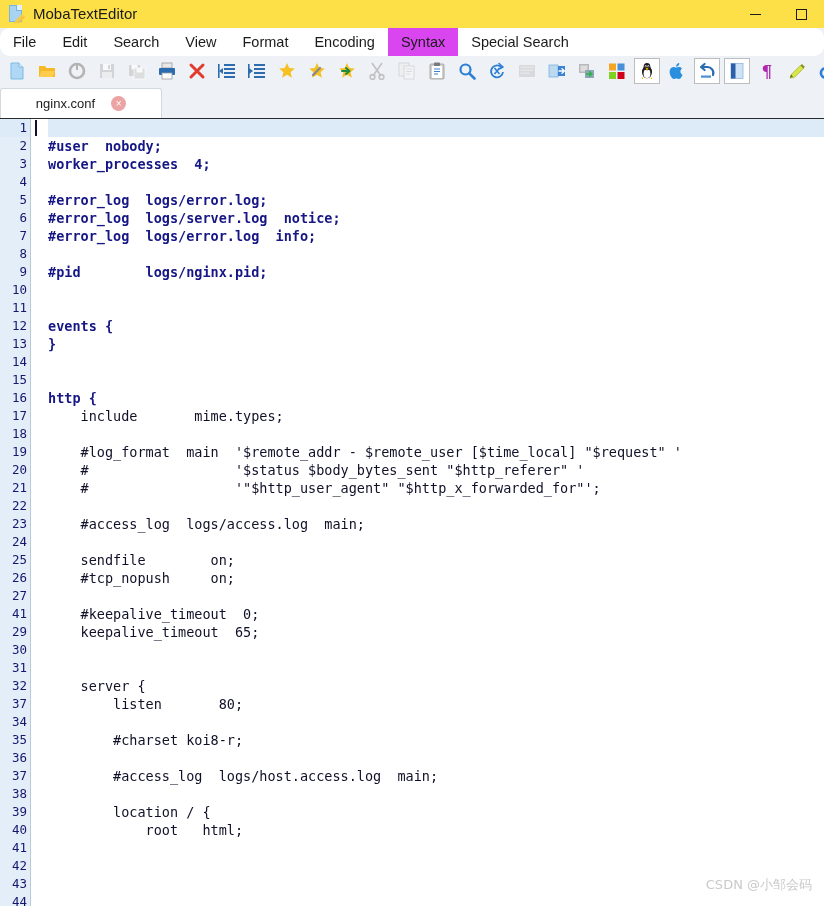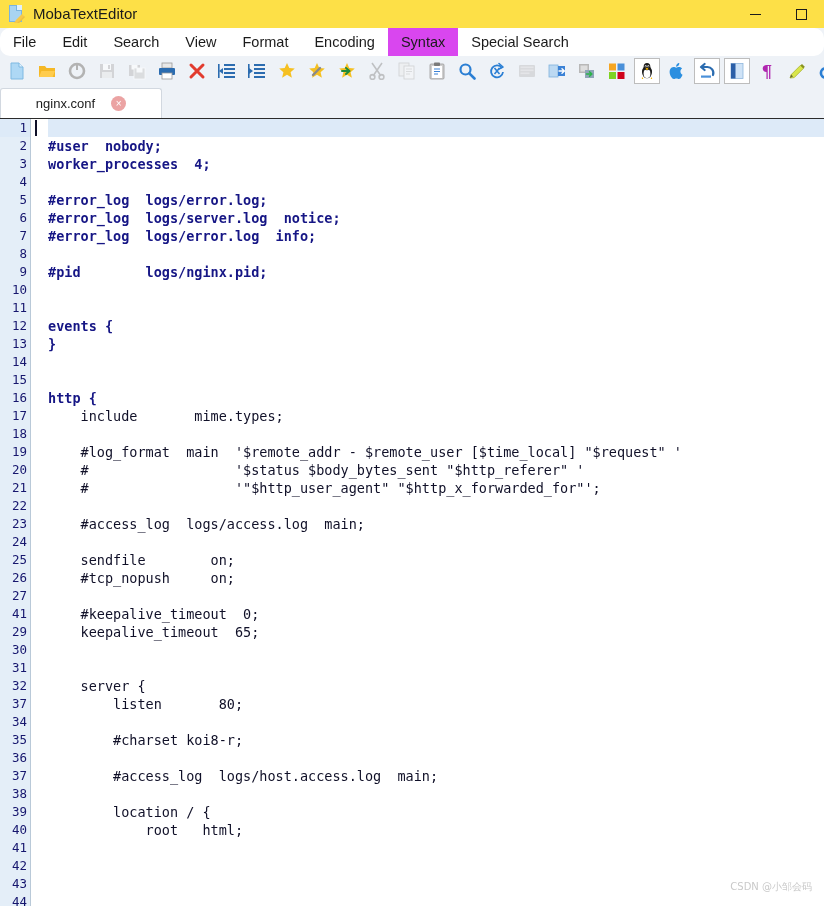--- a/index.html
+++ b/index.html
@@ -225,21 +225,21 @@
     left: 4px; top: 1px;
     width: 1.5px; height: 16px;
     background: #101028;
   }
 
   
   .watermark {
     position: absolute;
     right: 12px;
     bottom: 12px;
-    font-size: 10px;
+    font-size: 13px;
     color: #c9c9c9;
     font-family: "DejaVu Sans", sans-serif;
     pointer-events: none;
     white-space: nowrap;
     text-align: right;
   }
 </style>
 </head>
 <body>
 

